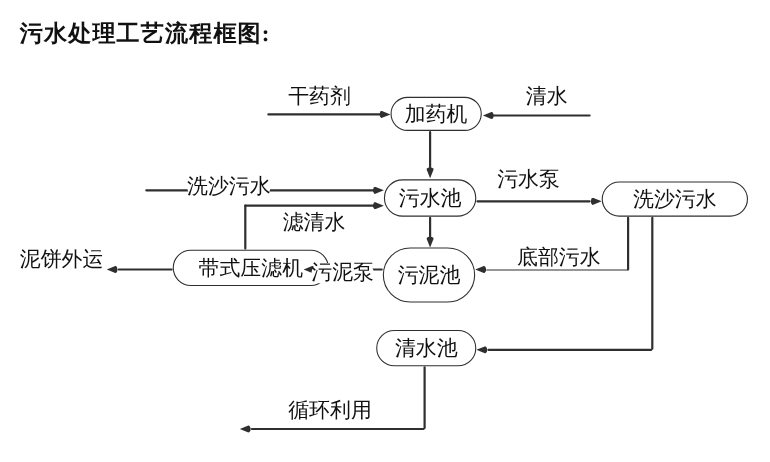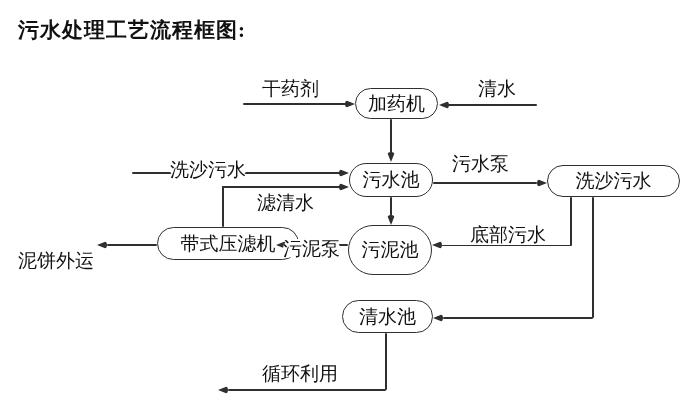--- a/index.html
+++ b/index.html
@@ -94,21 +94,21 @@
   <div class="node" style="left:157px; top:227px; width:142px; height:33px;">带式压滤机</div>
   <div class="node" style="left:342px; top:300px; width:91px;  height:33px;">清水池</div>
 
   <div class="flabel" style="left:252px; top:79px;margin-left:10px;">干药剂</div>
   <div class="flabel" style="left:478px; top:79px;">清水</div>
   <div class="flabel" style="left:170px; top:160px;">洗沙污水</div>
   <div class="flabel" style="left:257px; top:193px;">滤清水</div>
   <div class="flabel" style="left:452px; top:154px;">污水泵</div>
   <div class="flabel" style="left:470px; top:225px;">底部污水</div>
   <div class="flabel" style="left:283px; top:239px;text-align:right;">污泥泵</div>
-  <div class="flabel" style="left:18px;  top:227px;margin-top:24px;">泥饼外运</div>
+  <div class="flabel" style="left:18px;  top:227px;">泥饼外运</div>
   <div class="flabel" style="left:262px; top:364px;">循环利用</div>
 
   <div class="hline" style="left:243px; top:103px; width:104px;"></div>
   <div class="arr arr-right" style="left:345px; top:99.5px;"></div>
 
   <div class="hline" style="left:448px; top:104px; width:89px;"></div>
   <div class="arr arr-left" style="left:439px; top:100.5px;"></div>
 
   <div class="vline" style="left:390px; top:119px; height:34px;"></div>
   <div class="arr arr-down" style="left:386.5px; top:152px;"></div>

